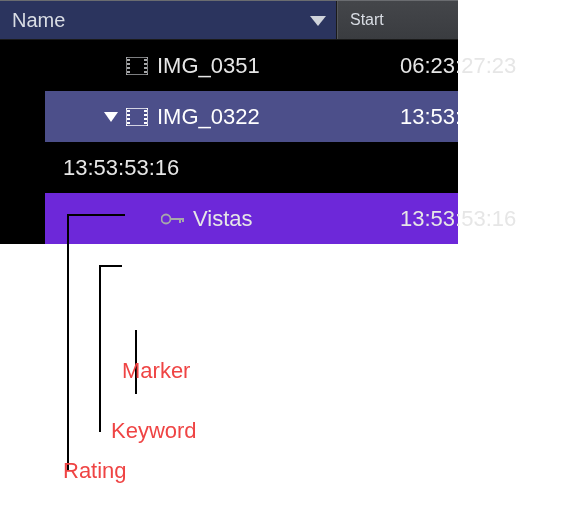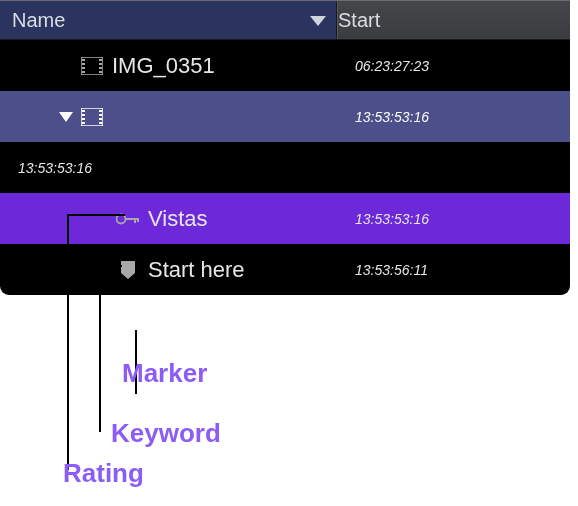--- a/index.html
+++ b/index.html
@@ -4,23 +4,22 @@
 <style>
   * { box-sizing: border-box; margin: 0; padding: 0; }
   body {
     width: 578px;
     height: 506px;
     background: #ffffff;
     font-family: -apple-system, "Helvetica Neue", Arial, sans-serif;
     position: relative;
   }
   .panel {
-    width: 570px;
+    width: 458px;
     background: #000000;
-    border-radius: 9px;
   }
   .header-row {
     display: flex;
     height: 40px;
     background: linear-gradient(#44464a, #3a3c40);
     border-top: 1px solid #6a6c70;
     border-bottom: 1px solid #1a1a1a;
   }
   .header-name {
     flex: 0 0 337px;
@@ -31,32 +30,33 @@
     color: #d9dde4;
     font-size: 20px;
     border-right: 1px solid #1a1a1a;
     background: #2b345e;
     cursor: pointer;
   }
   .header-start {
     flex: 1;
     display: flex;
     align-items: center;
-    padding: 0 0;
+    padding: 0 12px;
     color: #d9dde4;
-    font-size: 20px;
+    font-size: 16px;
     border-left: 1px solid #55575b;
     cursor: pointer;
   }
   .sort-arrow svg { display:block; }
   .rows { }
   .row {
     display: flex;
     height: 51px;
     align-items: center;
+    margin-left: 45px;
   }
   .row.alt { background: #6d28d9; }
   .row.selected { background: #4c4f8a; }
   .cell-name {
     flex: 0 0 337px;
     display: flex;
     align-items: center;
     height: 100%;
     padding-left: 12px;
     color: #e6e6e6;
@@ -64,42 +64,40 @@
     overflow: hidden;
   }
   .row.selected .cell-name, .row.selected .cell-start { color: #ffffff; }
   .cell-start {
     flex: 1;
     display: flex;
     align-items: center;
     height: 100%;
     padding-left: 18px;
     color: #e6e6e6;
-    font-size: 14px;
+    font-size: 22px;
     font-feature-settings: "tnum";
-    font-style: italic;
   }
   .disclosure { width: 24px; display:flex; justify-content:center; }
   .clip-icon { width: 28px; display:flex; justify-content:center; }
   .type-icon { width: 28px; display:flex; justify-content:center; }
   .indent-0 { padding-left: 42px; }
   .indent-1 { padding-left: 102px; }
   .label { margin-left: 6px; }
   
   .callouts {
     position: absolute;
     left: 0; top: 0;
     width: 578px; height: 506px;
     pointer-events: none;
   }
   .callout-label {
     position: absolute;
-    font-size: 26px;
-    color: #8b5cf6;
-    font-weight: bold;
+    font-size: 22px;
+    color: #ef4444;
   }
 </style>
 </head>
 <body>
 
 <div class="panel">
   <div class="header-row">
     <div class="header-name">
       <span>Name</span>
       <span class="sort-arrow">
@@ -150,20 +148,21 @@
               <rect x="1" y="2" width="3" height="2" fill="#ffffff"></rect>
               <rect x="1" y="6" width="3" height="2" fill="#ffffff"></rect>
               <rect x="1" y="10" width="3" height="2" fill="#ffffff"></rect>
               <rect x="1" y="14" width="3" height="2" fill="#ffffff"></rect>
               <rect x="18" y="2" width="3" height="2" fill="#ffffff"></rect>
               <rect x="18" y="6" width="3" height="2" fill="#ffffff"></rect>
               <rect x="18" y="10" width="3" height="2" fill="#ffffff"></rect>
               <rect x="18" y="14" width="3" height="2" fill="#ffffff"></rect>
             </svg>
           </span>
+          <span class="label">IMG_0322</span>
         </div>
         <div class="cell-start">
           <span>13:53:53:16</span>
         </div>
       </div>
       <div class="row">
         <div class="cell-start">
           <span>13:53:53:16</span>
         </div>
       </div>
@@ -177,34 +176,20 @@
               <rect x="18" y="6" width="2" height="5" fill="#a7a8aa"></rect>
               <rect x="21" y="6" width="2" height="4" fill="#a7a8aa"></rect>
             </svg>
           </span>
           <span class="label">Vistas</span>
         </div>
         <div class="cell-start">
           <span>13:53:53:16</span>
         </div>
       </div>
-      <div class="row">
-        <div class="cell-name">
-          <span class="indent-1"></span>
-          <span class="type-icon">
-            <svg width="16" height="20" viewBox="0 0 16 20">
-              <path fill="#a7a8aa" d="M2 1h12c.6 0 1 .4 1 1v11l-7 6-7-6V2c0-.6.4-1 1-1z"></path>
-            </svg>
-          </span>
-          <span class="label">Start here</span>
-        </div>
-        <div class="cell-start">
-          <span>13:53:56:11</span>
-        </div>
-      </div>
     </div>
 </div>
 
 <svg class="callouts" width="578" height="506">
 
   <path d="M 68 470 L 68 215 L 125 215" stroke="#000" stroke-width="2" fill="none"></path>
 
   <path d="M 100 432 L 100 266 L 122 266" stroke="#000" stroke-width="2" fill="none"></path>
 
   <path d="M 136 394 L 136 330" stroke="#000" stroke-width="2" fill="none"></path>

